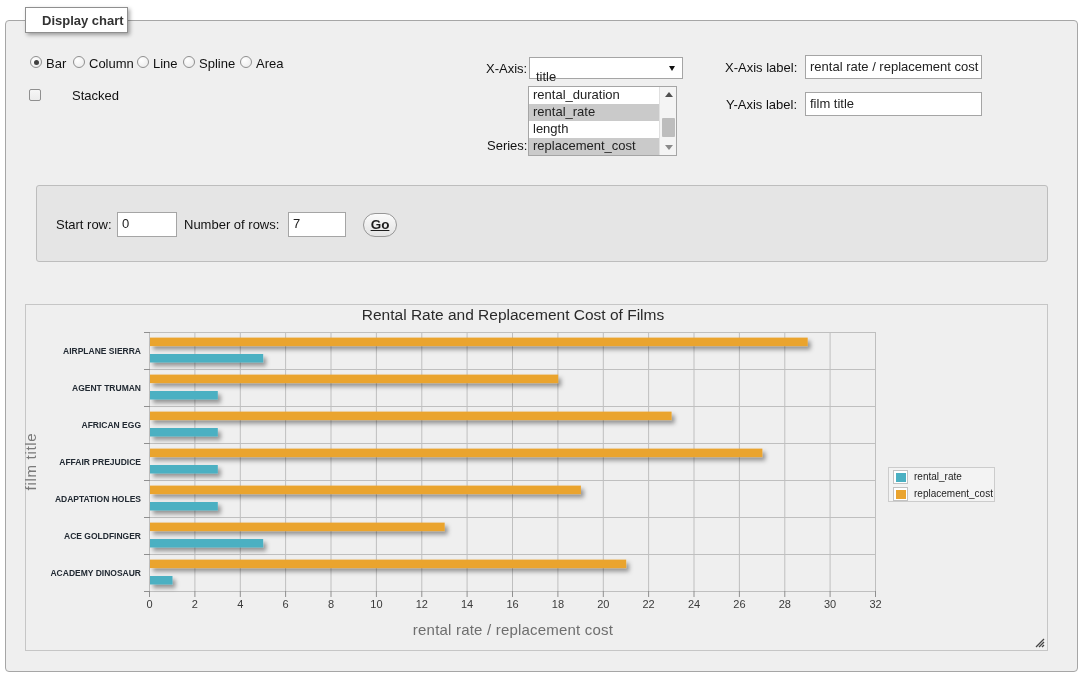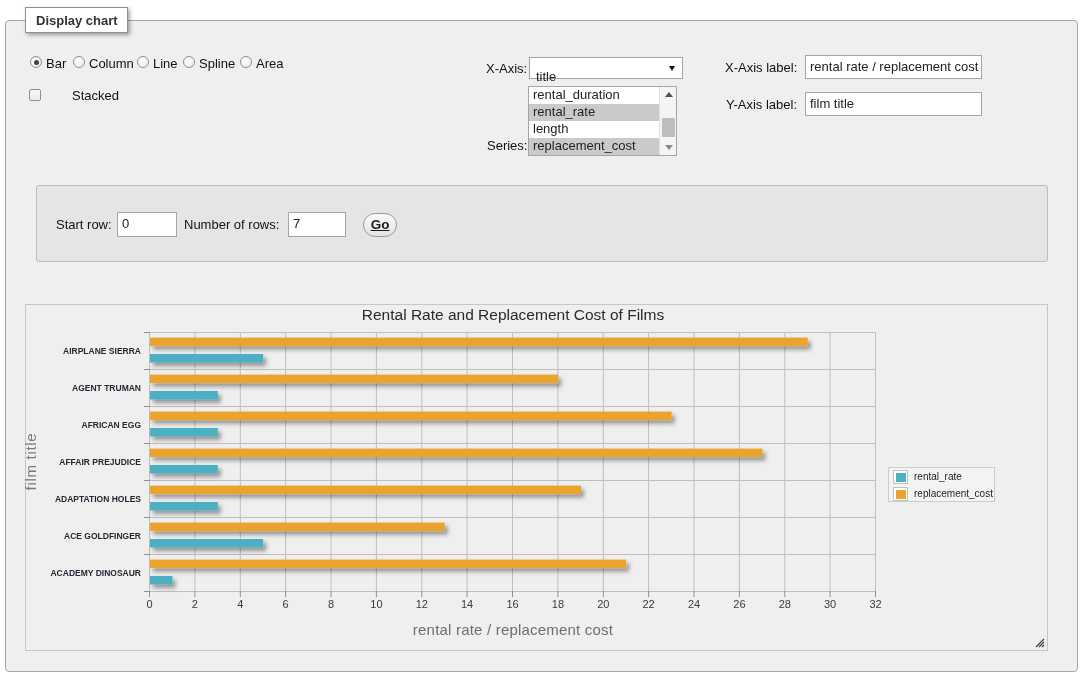--- a/index.html
+++ b/index.html
@@ -4,21 +4,21 @@
 <style>
 * { margin:0; padding:0; box-sizing:border-box; }
 html,body { width:1081px; height:681px; background:#ffffff; font-family:"Liberation Sans", sans-serif; }
 #stage { position:relative; width:1081px; height:681px; overflow:hidden; }
 .fieldset {
   position:absolute; left:5px; top:20px; width:1073px; height:652px;
   background:#efefef; border:1px solid #a6a6a6; border-radius:4px;
 }
 .legendbox {
   position:absolute; left:25px; top:7px; height:26px; width:103px;
-  background:#ffffff; border:1px solid #8f8f8f; padding:5px 0 0 10px;
+  background:#ffffff; border:1px solid #8f8f8f; padding:5px 0 0 16px;
   font-size:13px; font-weight:bold; color:#333333;
   box-shadow:2px 2px 4px rgba(0,0,0,0.35);
   z-index:5;
 }
 .lbl { position:absolute; font-size:13px; color:#111; white-space:nowrap; }
 .radio {
   position:absolute; width:12px; height:12px; border-radius:50%;
   border:1px solid #8f8f8f; background:radial-gradient(circle at 35% 30%, #ffffff 0%, #ededed 80%);
 }
 .radio.on::after {

